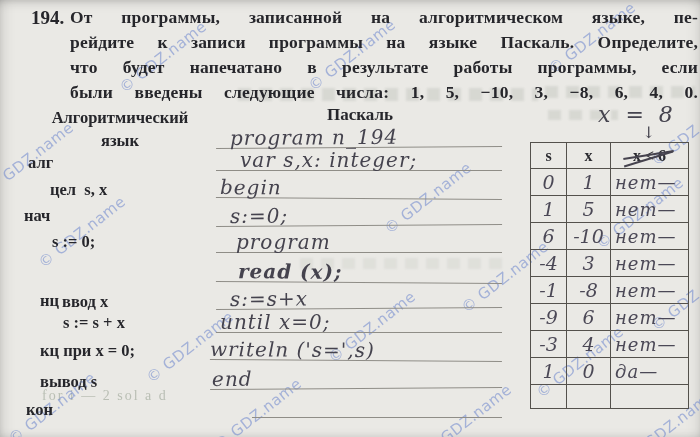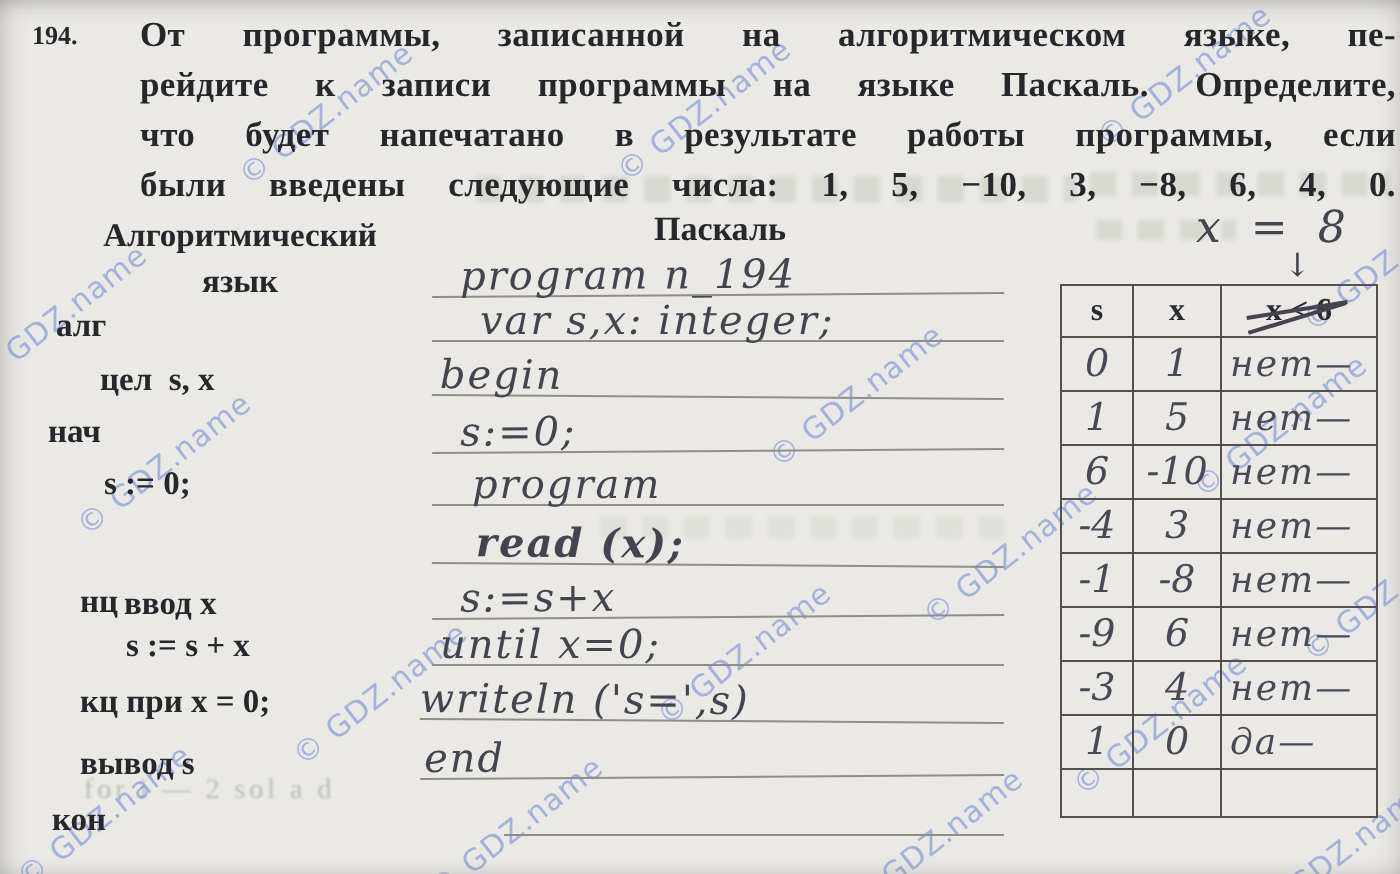--- a/index.html
+++ b/index.html
@@ -8,21 +8,21 @@
     background:linear-gradient(180deg,#e6e5e1 0%,#edecе8 20%,#ebeae6 55%,#e7e6e2 100%);
     background-color:#eae9e5;
     box-shadow:inset 0 8px 14px -10px rgba(0,0,0,.35),
                inset 10px 0 18px -14px rgba(0,0,0,.30),
                inset -10px 0 18px -14px rgba(0,0,0,.22),
                inset 0 -8px 14px -12px rgba(0,0,0,.2);
     font-family:"Liberation Serif",serif;color:#26262b;
   }
   
   .problem{position:absolute;left:16px;top:5px;width:682px;}
-  .problem-num{position:absolute;left:0;top:0;font-weight:bold;font-size:13px;line-height:25px;}
+  .problem-num{position:absolute;left:15px;top:0;font-weight:bold;font-size:19px;line-height:25px;}
   .plines{margin-left:54px;}
   .pline{font-weight:bold;font-size:17.5px;line-height:25px;letter-spacing:.2px;
          text-align:justify;text-align-last:justify;white-space:normal;}
   .pline.last{text-align-last:justify;}
   
   .alg-header{position:absolute;left:28px;top:106px;width:184px;text-align:center;
               font-weight:bold;font-size:16.5px;line-height:23px;}
   .pas-header{position:absolute;left:298px;top:105px;width:124px;text-align:center;
               font-weight:bold;font-size:17px;}
   

